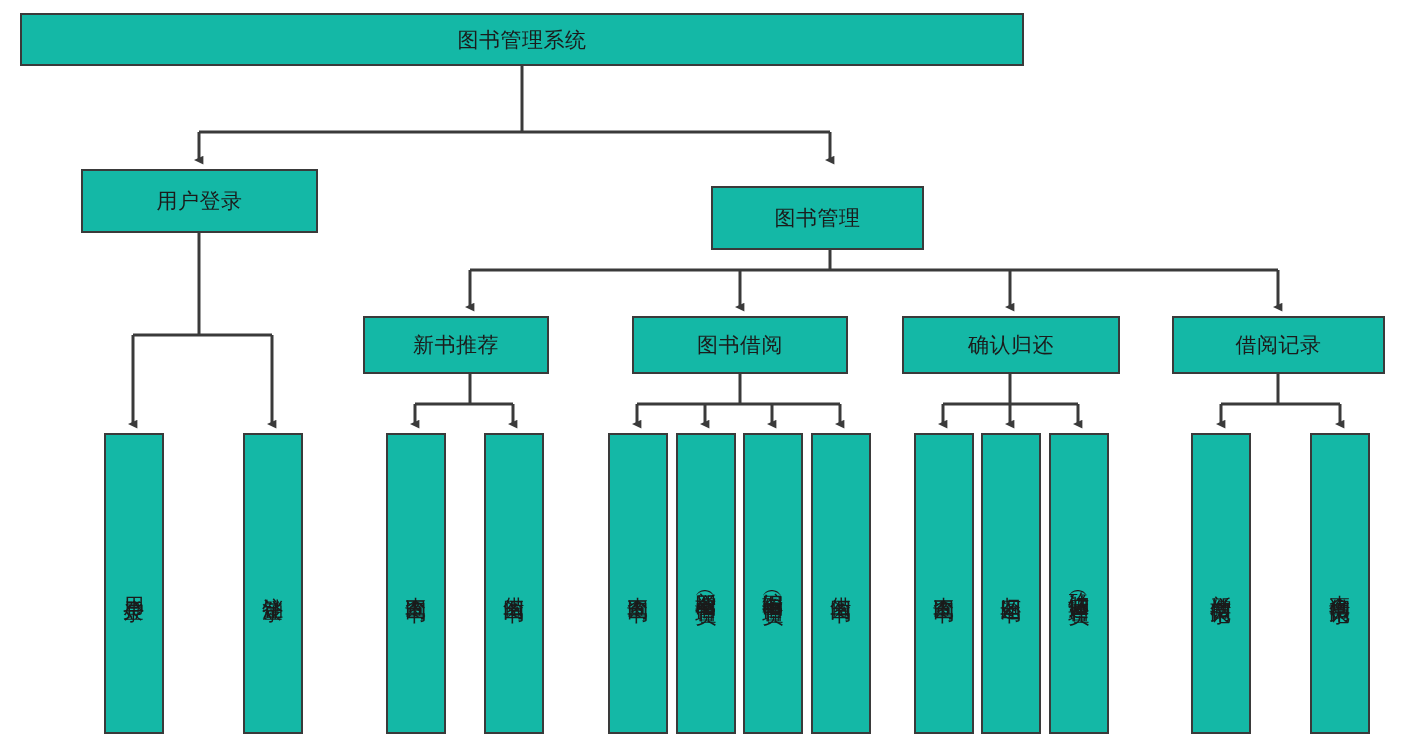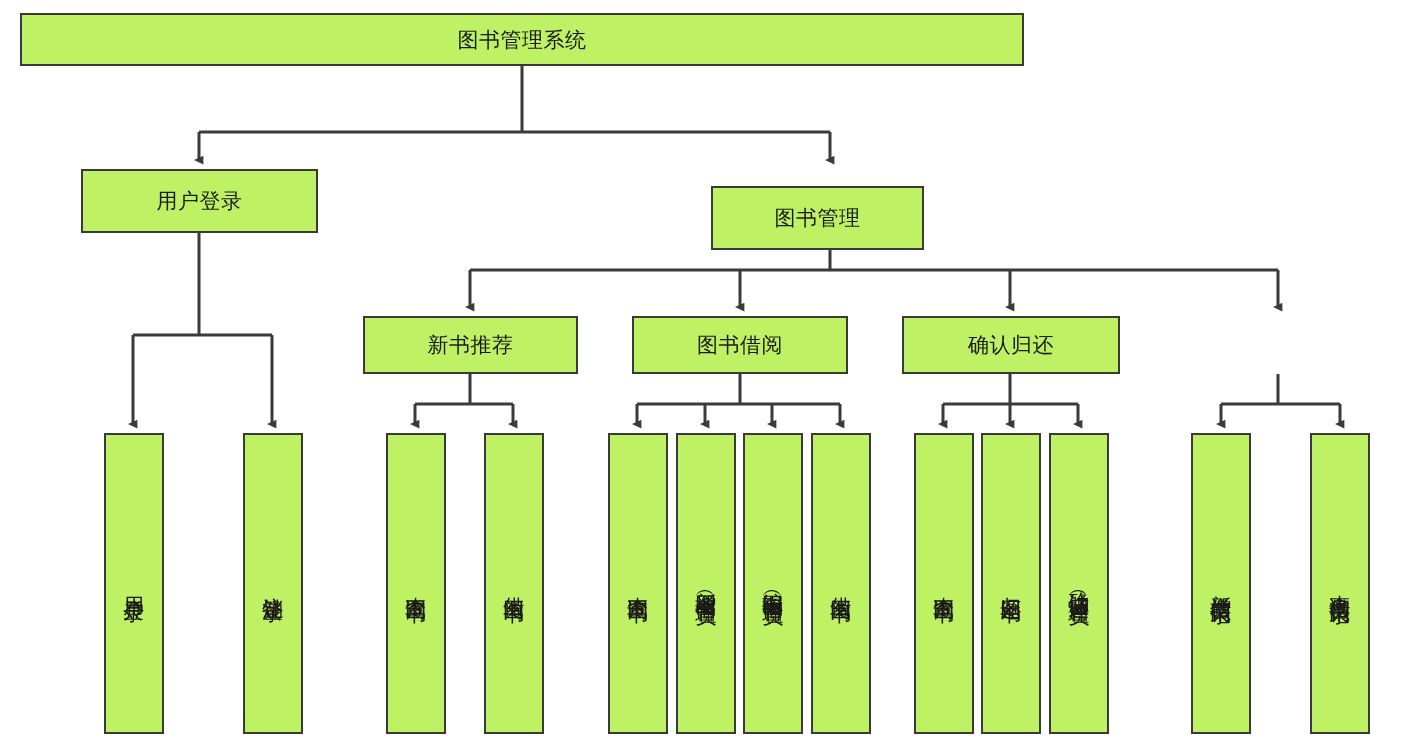--- a/index.html
+++ b/index.html
@@ -20,21 +20,21 @@
   #edges {
     position: absolute;
     left: 0;
     top: 0;
     width: 1405px;
     height: 747px;
   }
   .node {
     position: absolute;
     box-sizing: border-box;
-    background: #bef264;
+    background: #14b8a6;
     border: 2.5px solid #3a3a3a;
     display: flex;
     align-items: center;
     justify-content: center;
     color: #1b1b1b;
   }
   .node-label {
     font-size: 21px;
     line-height: 1.12;
     letter-spacing: 0.5px;
@@ -124,28 +124,31 @@
     <span class="node-label">图书管理系统</span>
   </div>
 
   <div class="node" style="left:81px; top:169px; width:237px; height:64px;">
     <span class="node-label">用户登录</span>
   </div>
   <div class="node" style="left:711px; top:186px; width:213px; height:64px;">
     <span class="node-label">图书管理</span>
   </div>
 
-  <div class="node" style="left:363px; top:316px; width:215px; height:58px;">
+  <div class="node" style="left:363px; top:316px; width:186px; height:58px;">
     <span class="node-label">新书推荐</span>
   </div>
   <div class="node" style="left:632px; top:316px; width:216px; height:58px;">
     <span class="node-label">图书借阅</span>
   </div>
   <div class="node" style="left:902px; top:316px; width:218px; height:58px;">
     <span class="node-label">确认归还</span>
+  </div>
+  <div class="node" style="left:1172px; top:316px; width:213px; height:58px;">
+    <span class="node-label">借阅记录</span>
   </div>
 
   <div class="node vertical" style="left:104px; top:433px; width:60px; height:301px;">
     <span class="node-label">用户登录</span>
   </div>
   <div class="node vertical" style="left:243px; top:433px; width:60px; height:301px;">
     <span class="node-label">注销登录</span>
   </div>
 
   <div class="node vertical" style="left:386px; top:433px; width:60px; height:301px;">

